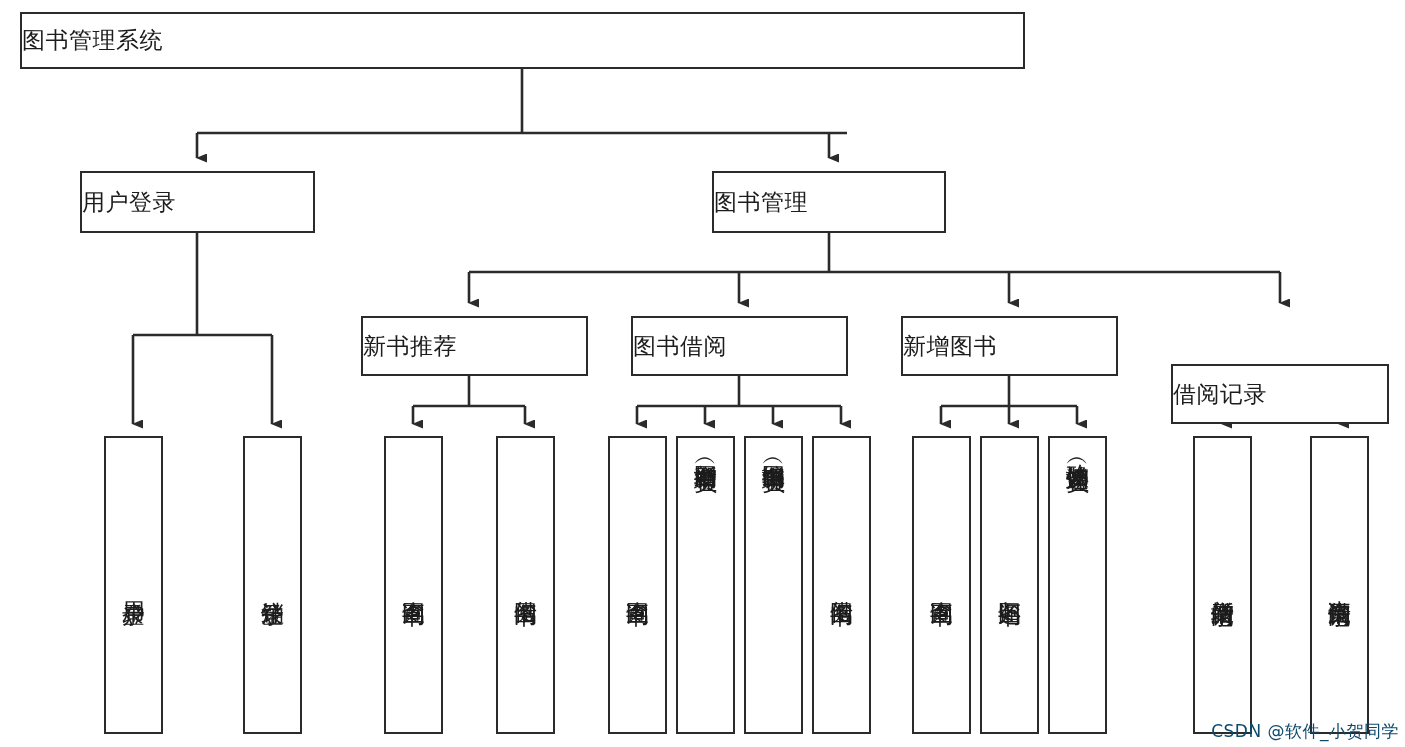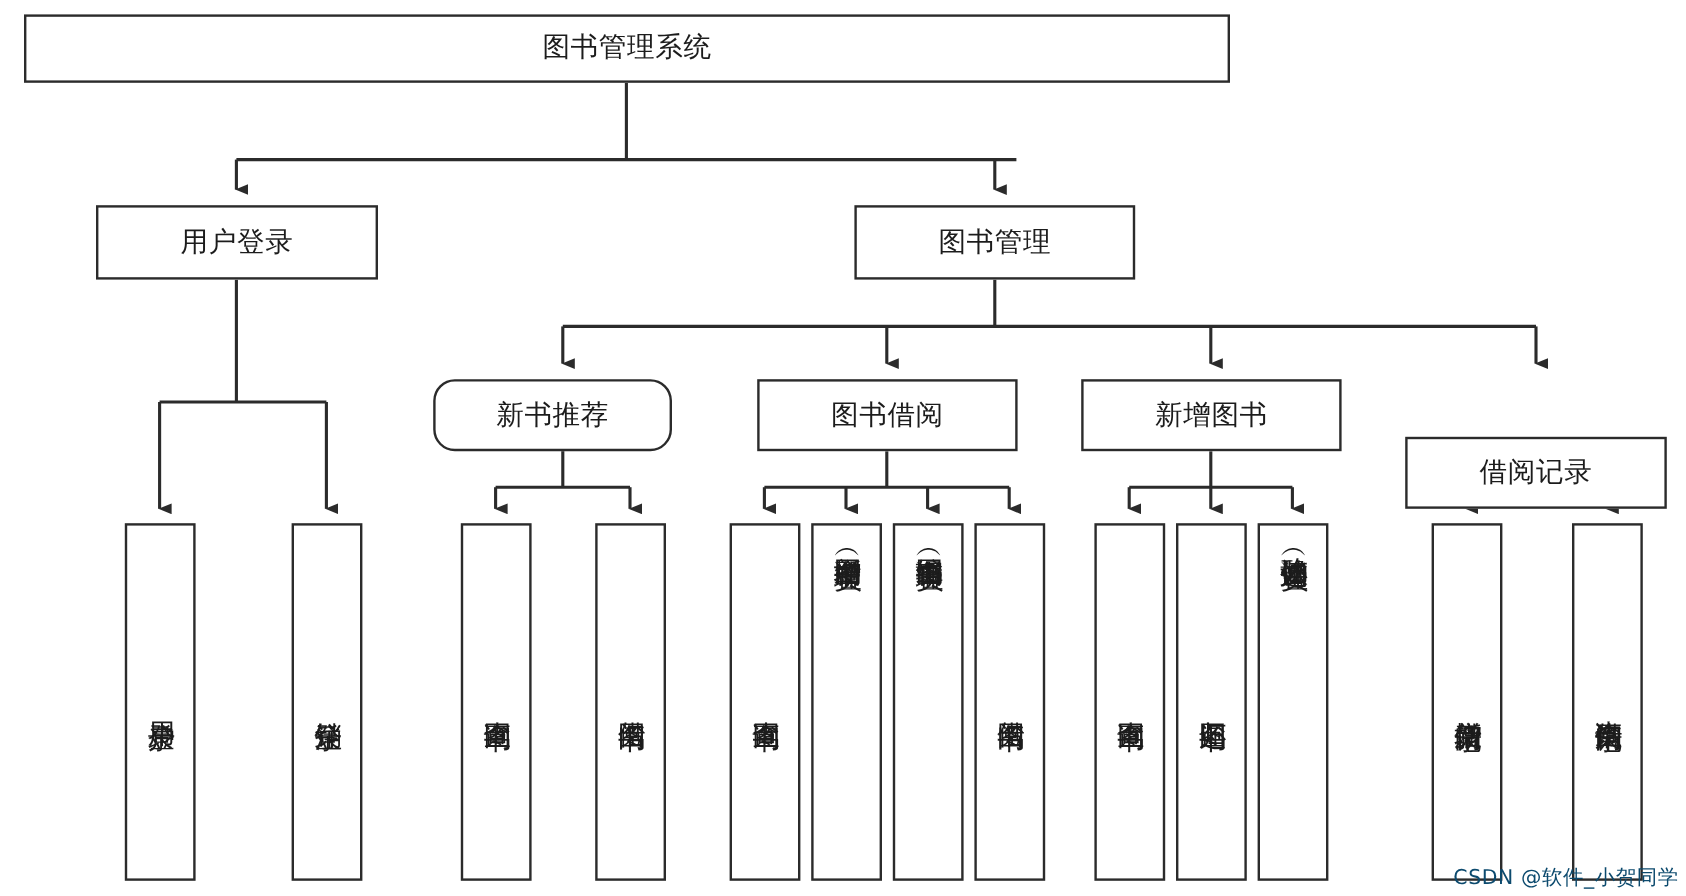--- a/index.html
+++ b/index.html
@@ -27,21 +27,20 @@
     height: 747px;
     pointer-events: none;
   }
   .node {
     position: absolute;
     box-sizing: border-box;
     border: 2.5px solid #2b2b2b;
     background: #ffffff;
     display: flex;
     align-items: center;
-    justify-content: center;
     color: #1c1c1c;
   }
   .node.h {
     font-size: 23px;
     line-height: 1.15;
     letter-spacing: 0.5px;
   }
   .node.v {
     writing-mode: vertical-rl;
     text-orientation: upright;
@@ -128,21 +127,21 @@
     <span class="lbl">图书管理系统</span>
   </div>
 
   <div class="node h" style="left:80px; top:171px; width:235px; height:62px;">
     <span class="lbl">用户登录</span>
   </div>
   <div class="node h" style="left:712px; top:171px; width:234px; height:62px;">
     <span class="lbl">图书管理</span>
   </div>
 
-  <div class="node h" style="left:361px; top:316px; width:199px; height:60px;border-radius:18px;">
+  <div class="node h" style="left:361px; top:316px; width:227px; height:60px;">
     <span class="lbl">新书推荐</span>
   </div>
   <div class="node h" style="left:631px; top:316px; width:217px; height:60px;">
     <span class="lbl">图书借阅</span>
   </div>
   <div class="node h" style="left:901px; top:316px; width:217px; height:60px;">
     <span class="lbl">新增图书</span>
   </div>
   <div class="node h" style="left:1171px; top:316px; width:218px; height:60px;margin-top:48px;">
     <span class="lbl">借阅记录</span>

